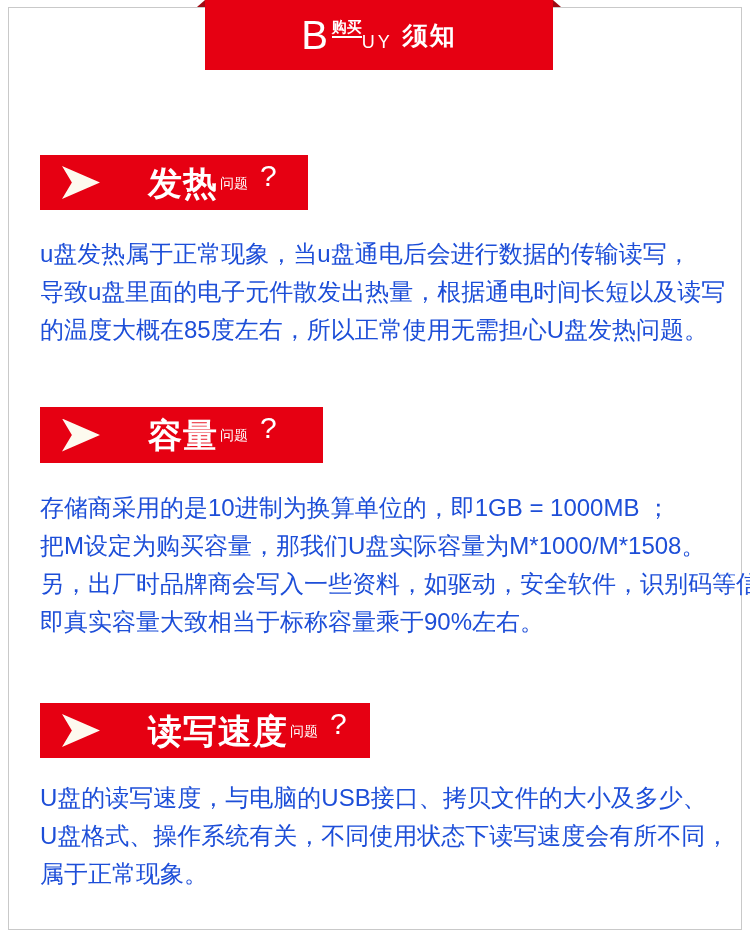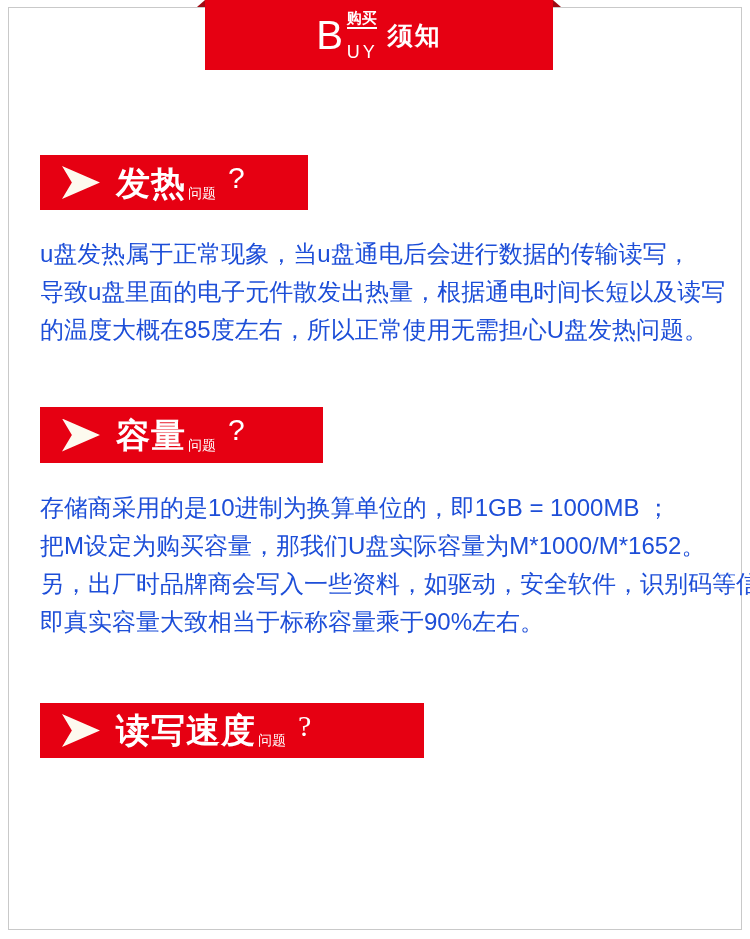--- a/index.html
+++ b/index.html
@@ -32,21 +32,21 @@
     background:#a00a14;z-index:2;
   }
   .fold-left{left:197px;clip-path:polygon(100% 0,100% 100%,0 100%);}
   .fold-right{left:553px;clip-path:polygon(0 0,100% 100%,0 100%);}
   .logo{display:flex;align-items:center;}
   .logo-b{
     font-size:40px;line-height:1;font-weight:400;
     letter-spacing:0;
   }
   .logo-stack{
-    display:flex;flex-direction:column;align-items:flex-start;
+    display:flex;flex-direction:row;align-items:flex-start;
     margin-left:4px;
   }
   .logo-cn{
     font-size:15px;font-weight:bold;line-height:1;
     padding-bottom:2px;border-bottom:2px solid #ffffff;
   }
   .logo-uy{
     font-size:18px;line-height:1;margin-top:14px;letter-spacing:3px;
   }
   .banner-title{
@@ -56,29 +56,29 @@
   
   .qa-header{
     position:absolute;left:40px;height:55px;
     background:#e60012;color:#ffffff;
     display:flex;align-items:center;
     box-sizing:border-box;padding-left:22px;
     z-index:2;
   }
   .qa-h1{top:155px;width:268px;}
   .qa-h2{top:407px;width:283px;height:56px;}
-  .qa-h3{top:703px;width:384px;font-family:Liberation Serif, serif;}
+  .qa-h3{top:703px;width:330px;}
   .arrow{
     width:38px;height:33px;
     background:#fdfaef;
     clip-path:polygon(0 0,100% 50%,0 100%,26% 50%);
     margin-right:16px;
     flex:0 0 auto;
   }
-  .qa-text{display:flex;align-items:flex-end;}
+  .qa-text{display:flex;align-items:center;margin-left:32px;}
   .qa-main{font-size:34px;font-weight:bold;line-height:1;letter-spacing:1px;}
   .qa-sub{font-size:14px;font-weight:normal;line-height:1;margin-left:2px;}
   .qa-q{
     font-size:30px;font-weight:normal;line-height:1;
     margin-left:12px;position:relative;top:-7px;
   }
   
   .qa-body{
     position:absolute;left:40px;width:700px;
     color:#1d4ed8;
@@ -128,27 +128,32 @@
   <div class="qa-header qa-h2">
     <span class="arrow"></span>
     <span class="qa-text">
       <span class="qa-main">容量</span>
       <span class="qa-sub">问题</span>
       <span class="qa-q">?</span>
     </span>
   </div>
   <div class="qa-body" style="top:489px;">
     <p>存储商采用的是10进制为换算单位的，即1GB = 1000MB ；</p>
-    <p>把M设定为购买容量，那我们U盘实际容量为M*1000/M*1652。</p>
+    <p>把M设定为购买容量，那我们U盘实际容量为M*1000/M*1508。</p>
     <p>另，出厂时品牌商会写入一些资料，如驱动，安全软件，识别码等信息，</p>
     <p>即真实容量大致相当于标称容量乘于90%左右。</p>
   </div>
 
   <div class="qa-header qa-h3">
     <span class="arrow"></span>
     <span class="qa-text">
       <span class="qa-main">读写速度</span>
       <span class="qa-sub">问题</span>
       <span class="qa-q">?</span>
     </span>
   </div>
+  <div class="qa-body" style="top:779px;">
+    <p>U盘的读写速度，与电脑的USB接口、拷贝文件的大小及多少、</p>
+    <p>U盘格式、操作系统有关，不同使用状态下读写速度会有所不同，</p>
+    <p>属于正常现象。</p>
+  </div>
 
 </div>
 
 </body></html>

